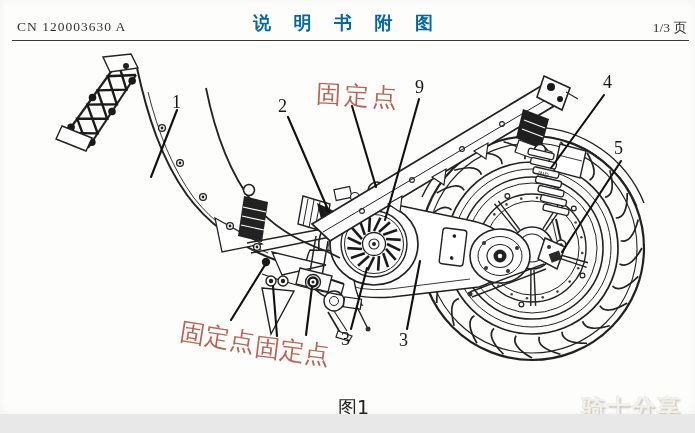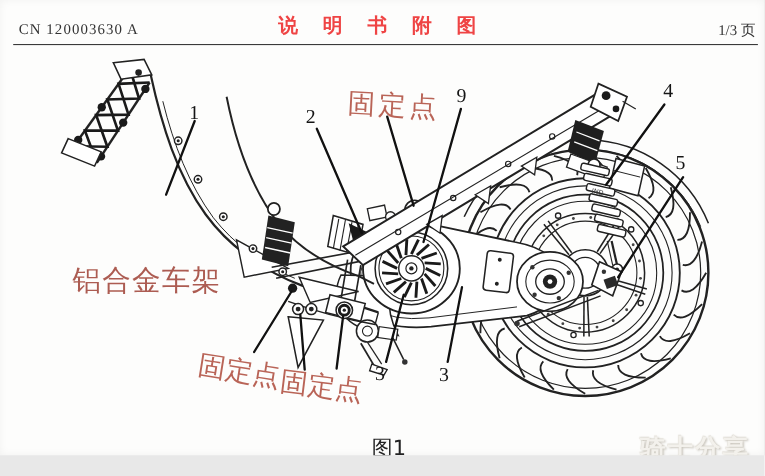--- a/index.html
+++ b/index.html
@@ -3,21 +3,21 @@
 <meta charset="utf-8">
 <style>
   html,body{margin:0;padding:0;background:#e8e8e8;}
   .page{
     position:relative;width:695px;height:414px;margin:0 auto;
     background:#fdfdfc;overflow:hidden;
     font-family:"Liberation Serif", serif;color:#222;
     box-shadow:inset 0 0 8px rgba(0,0,0,0.05);
   }
   .hdr-patno{position:absolute;left:17px;top:19px;font-size:13.5px;letter-spacing:1px;color:#333;white-space:nowrap;}
-  .hdr-title{position:absolute;left:50%;top:11px;transform:translateX(-50%);font-size:18px;font-weight:bold;letter-spacing:9px;color:#ef4444;white-space:nowrap;}
+  .hdr-title{position:absolute;left:50%;top:11px;transform:translateX(-50%);font-size:18px;font-weight:bold;letter-spacing:9px;color:#0369a1;white-space:nowrap;}
   .hdr-page{position:absolute;right:8px;top:19px;font-size:13.5px;color:#333;white-space:nowrap;}
   .hdr-rule{position:absolute;left:12px;right:6px;top:40px;border-top:1.7px solid #3a3a3a;}
   .fig{position:absolute;left:0;top:41px;width:695px;height:392px;}
   .fig svg{position:absolute;left:0;top:0;}
   .callout{position:absolute;font-size:18px;color:#151515;font-family:"Liberation Serif",serif;white-space:nowrap;}
   .redlbl{position:absolute;font-family:"DejaVu Sans",sans-serif;color:#b4584a;opacity:.92;white-space:nowrap;transform-origin:0 0;}
   .caption{position:absolute;left:338px;top:354px;font-size:19px;color:#222;font-family:"DejaVu Sans",sans-serif;text-align:center;}
   .watermark{
     position:absolute;left:582px;top:351px;font-size:23px;font-weight:bold;letter-spacing:2px;
     font-family:"DejaVu Sans",sans-serif;color:#f3f1ec;
@@ -326,20 +326,19 @@
 
     <span class="callout" style="left:172px;top:51px;">1</span>
     <span class="callout" style="left:278px;top:55px;">2</span>
     <span class="callout" style="left:415px;top:36px;">9</span>
     <span class="callout" style="left:603px;top:31px;">4</span>
     <span class="callout" style="left:614px;top:97px;">5</span>
     <span class="callout" style="left:341px;top:288px;">3</span>
     <span class="callout" style="left:399px;top:289px;">3</span>
 
     <span class="redlbl" style="left:317px;top:36px;font-size:25px;letter-spacing:3px;transform:rotate(3deg);">固定点</span>
-    <span class="redlbl" style="left:66px;top:197px;font-size:26px;letter-spacing:1px;color:#a64f44;">铝合金车架</span>
     <span class="redlbl" style="left:183px;top:274px;font-size:25px;transform:rotate(9deg);">固定点</span>
     <span class="redlbl" style="left:257px;top:289px;font-size:25px;transform:rotate(7deg);">固定点</span>
 
     <span class="caption">图1</span>
     <span class="watermark">骑士分享</span>
   </div>
 </div>
 
 </body></html>

